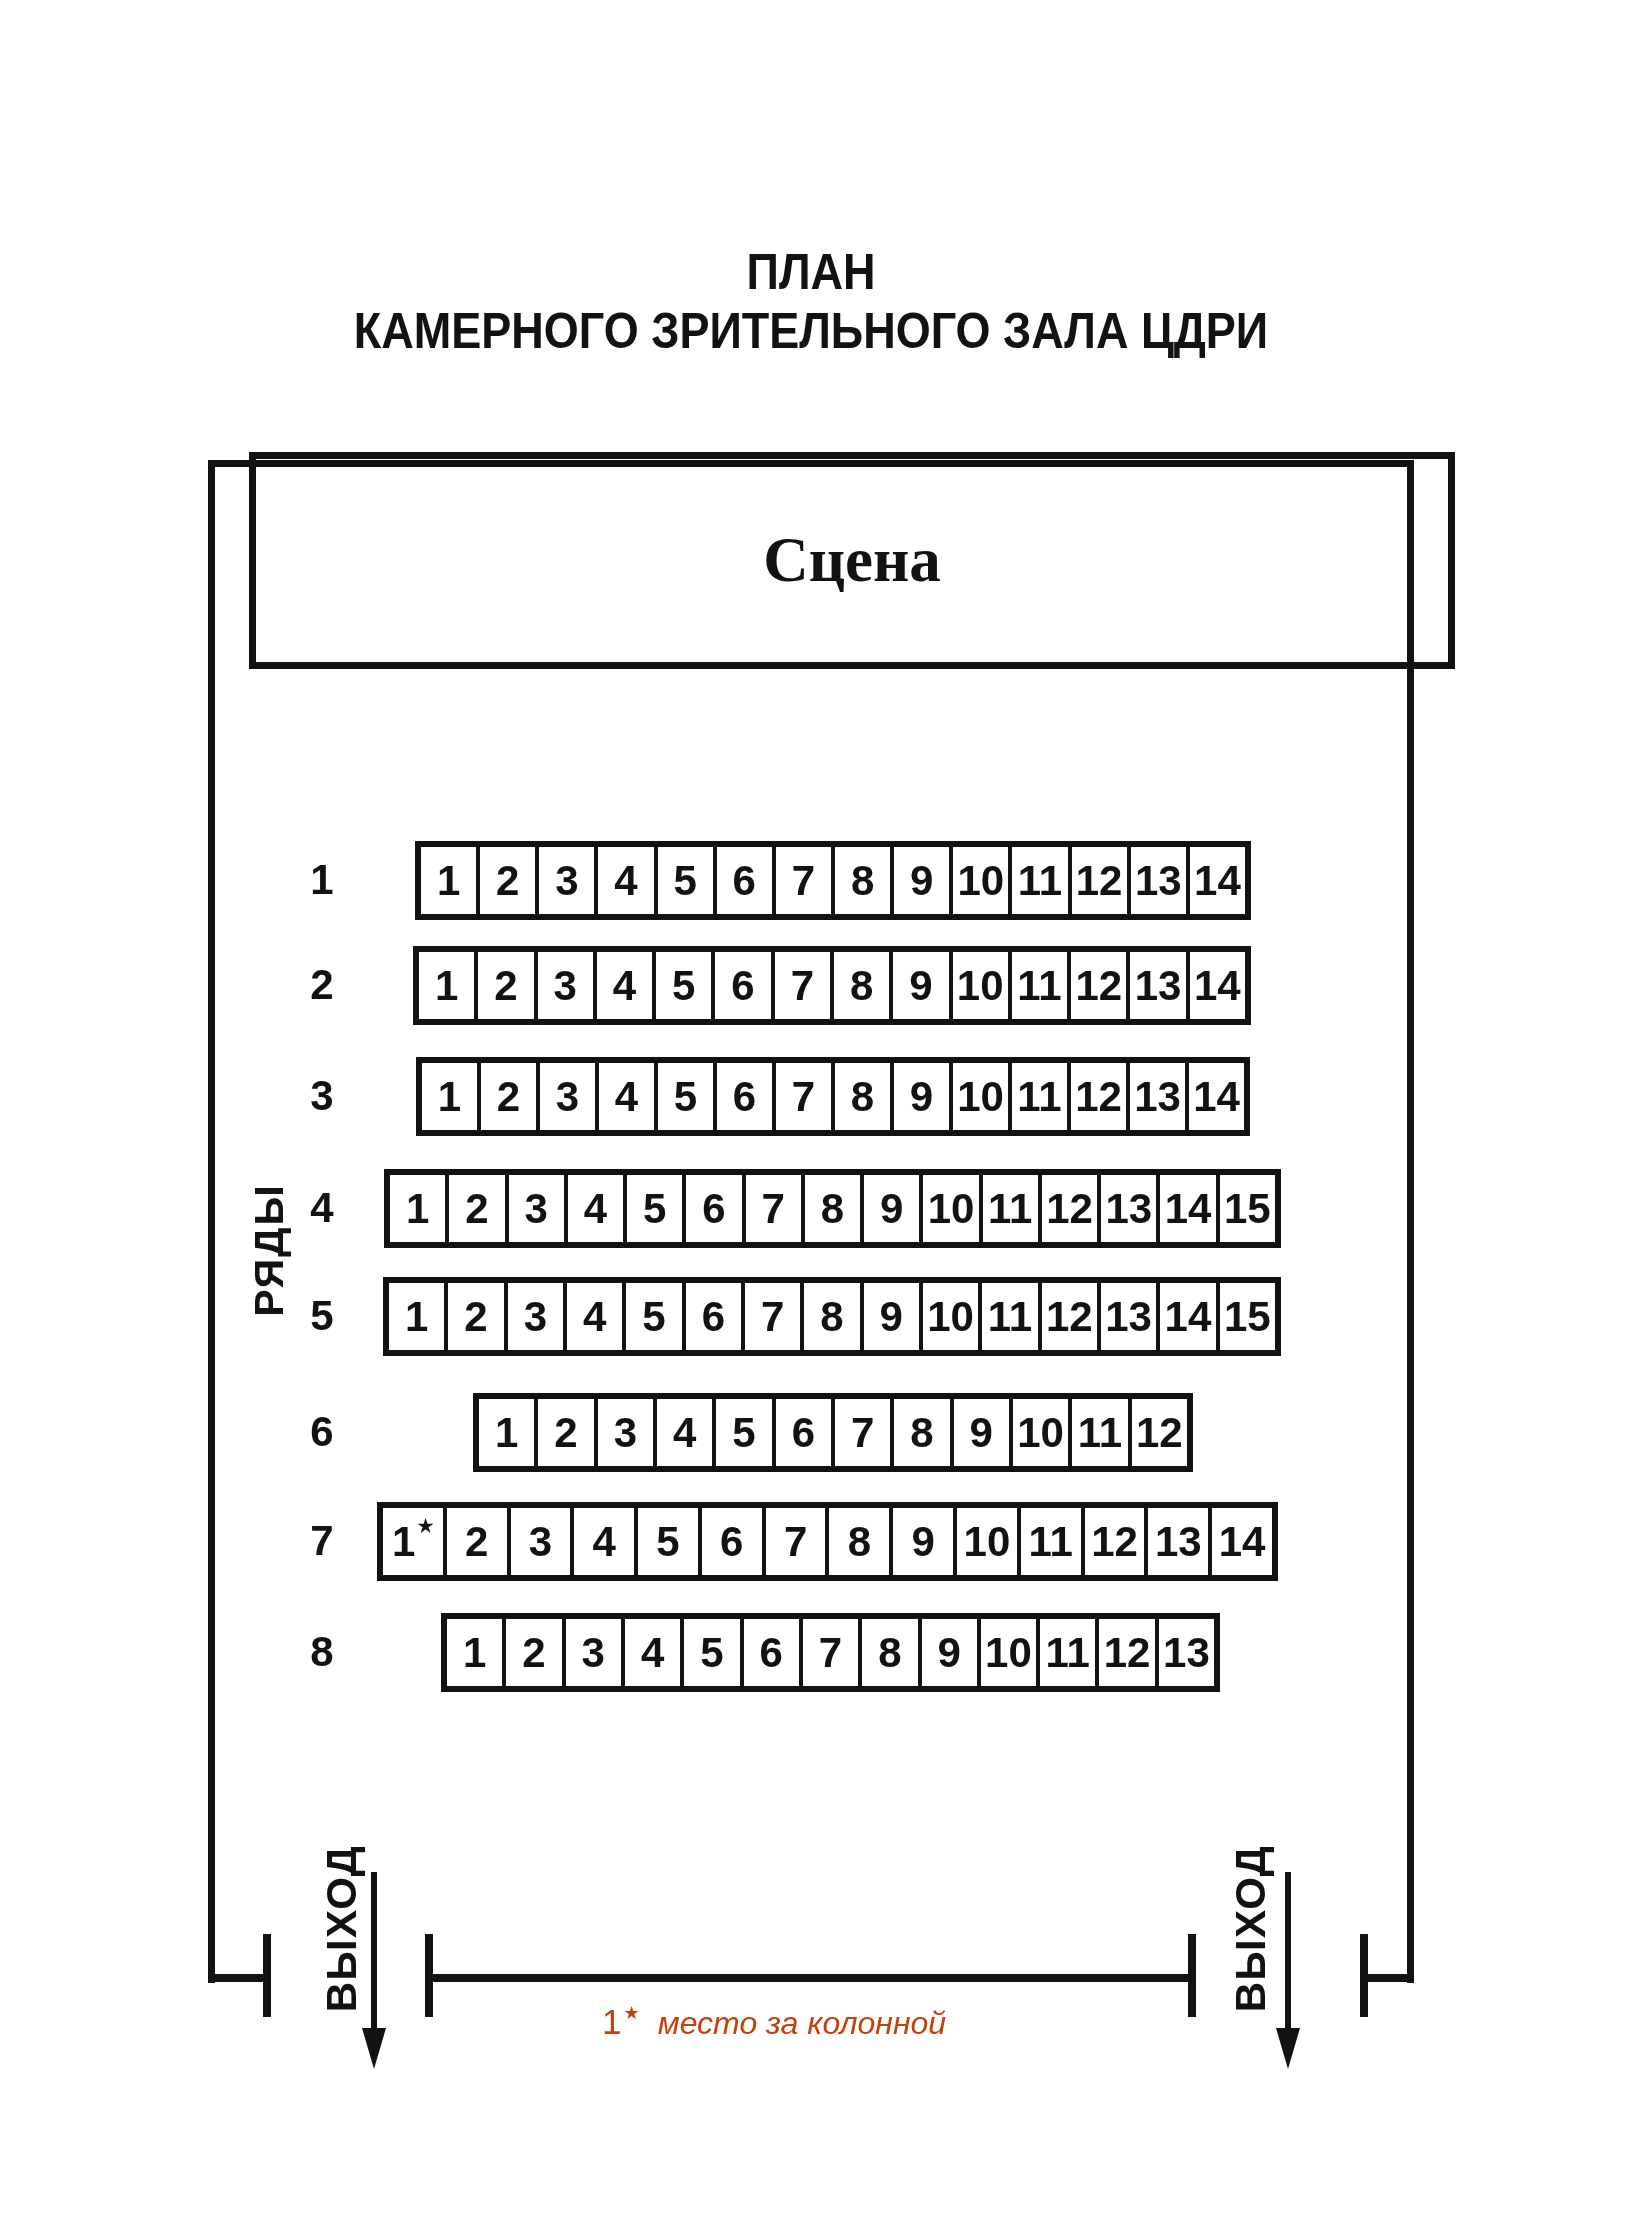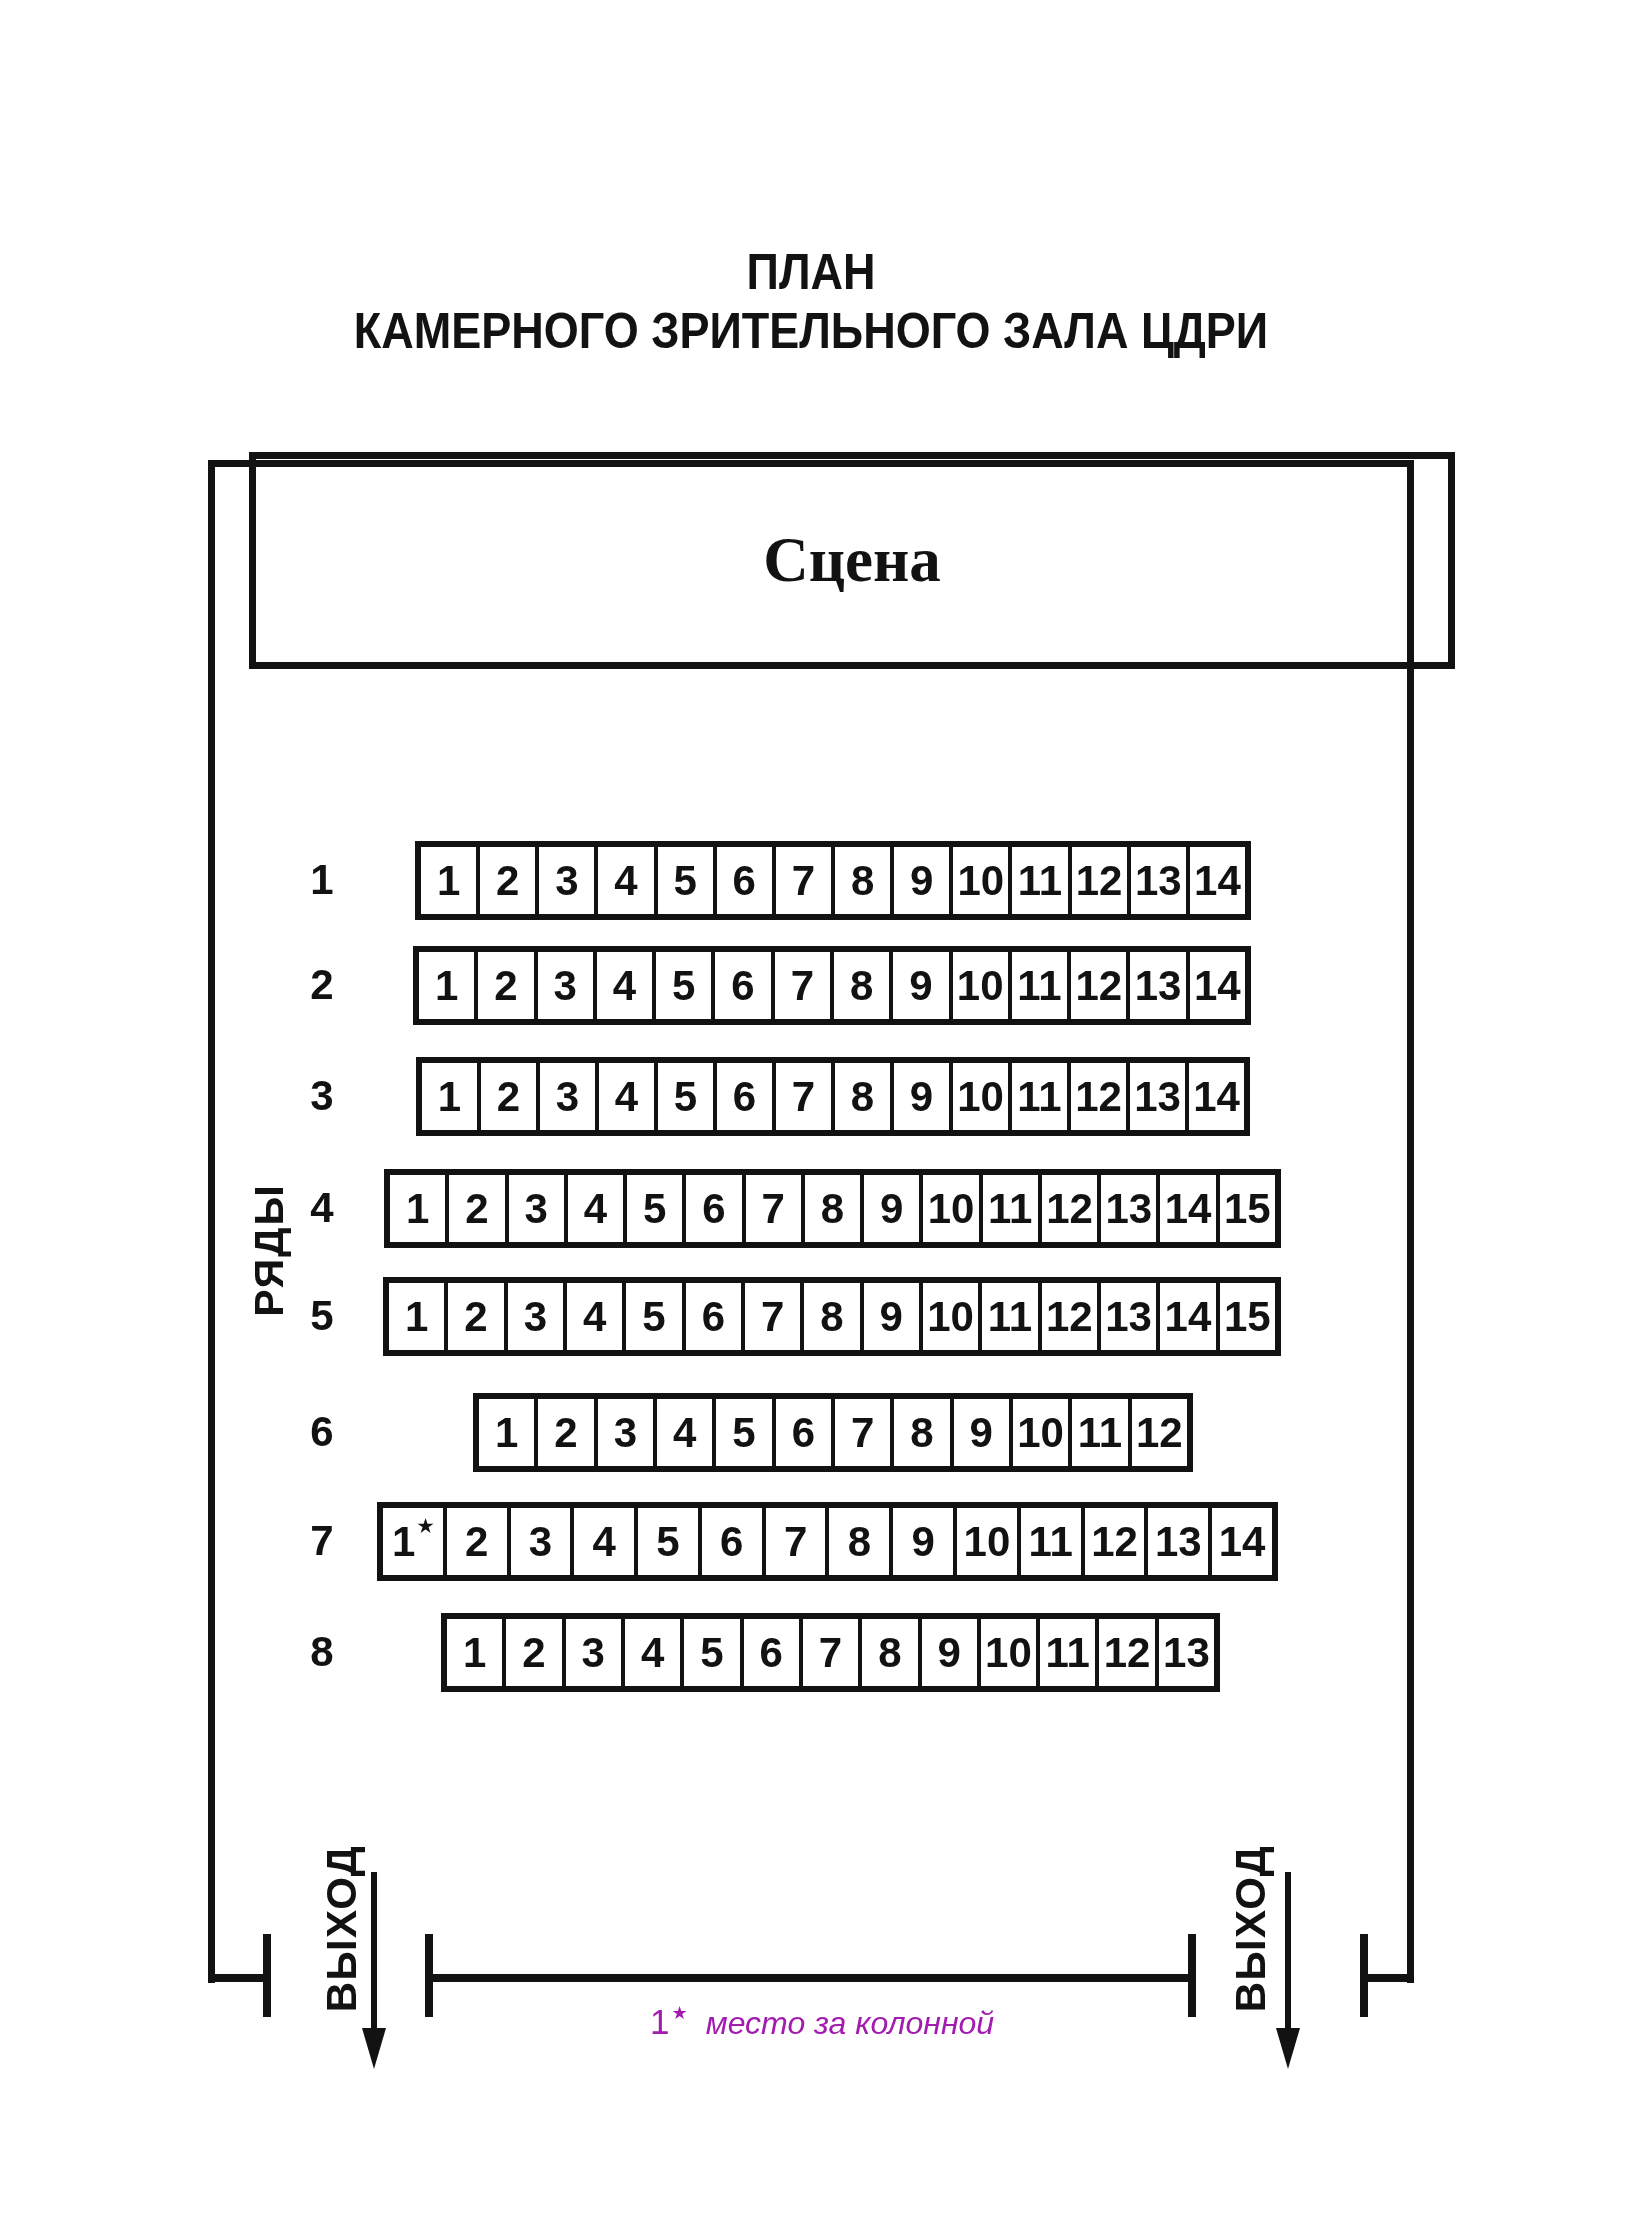--- a/index.html
+++ b/index.html
@@ -57,21 +57,21 @@
   
   .wall-h{height:7.7px;background:#121212}
   .wall-cap{width:7.7px;height:83px;background:#121212}
   .arrow-line{width:6.3px;height:159px;background:#121212}
   .arrow-head{
     width:0;height:0;border-left:12px solid transparent;border-right:12px solid transparent;
     border-top:41px solid #121212;
   }
 
   
-  .footnote{left:650px;top:2002px;font-size:32px;color:#a21caf;white-space:nowrap}
+  .footnote{left:602px;top:2002px;font-size:32px;color:#c2410c;white-space:nowrap}
   .fn-marker{font-size:35px;font-style:normal}
   .fn-text{font-style:italic;margin-left:18px}
 </style>
 </head>
 <body>
 
 <div class="abs title">
   <div>ПЛАН</div>
   <div>КАМЕРНОГО ЗРИТЕЛЬНОГО ЗАЛА ЦДРИ</div>
 </div>

